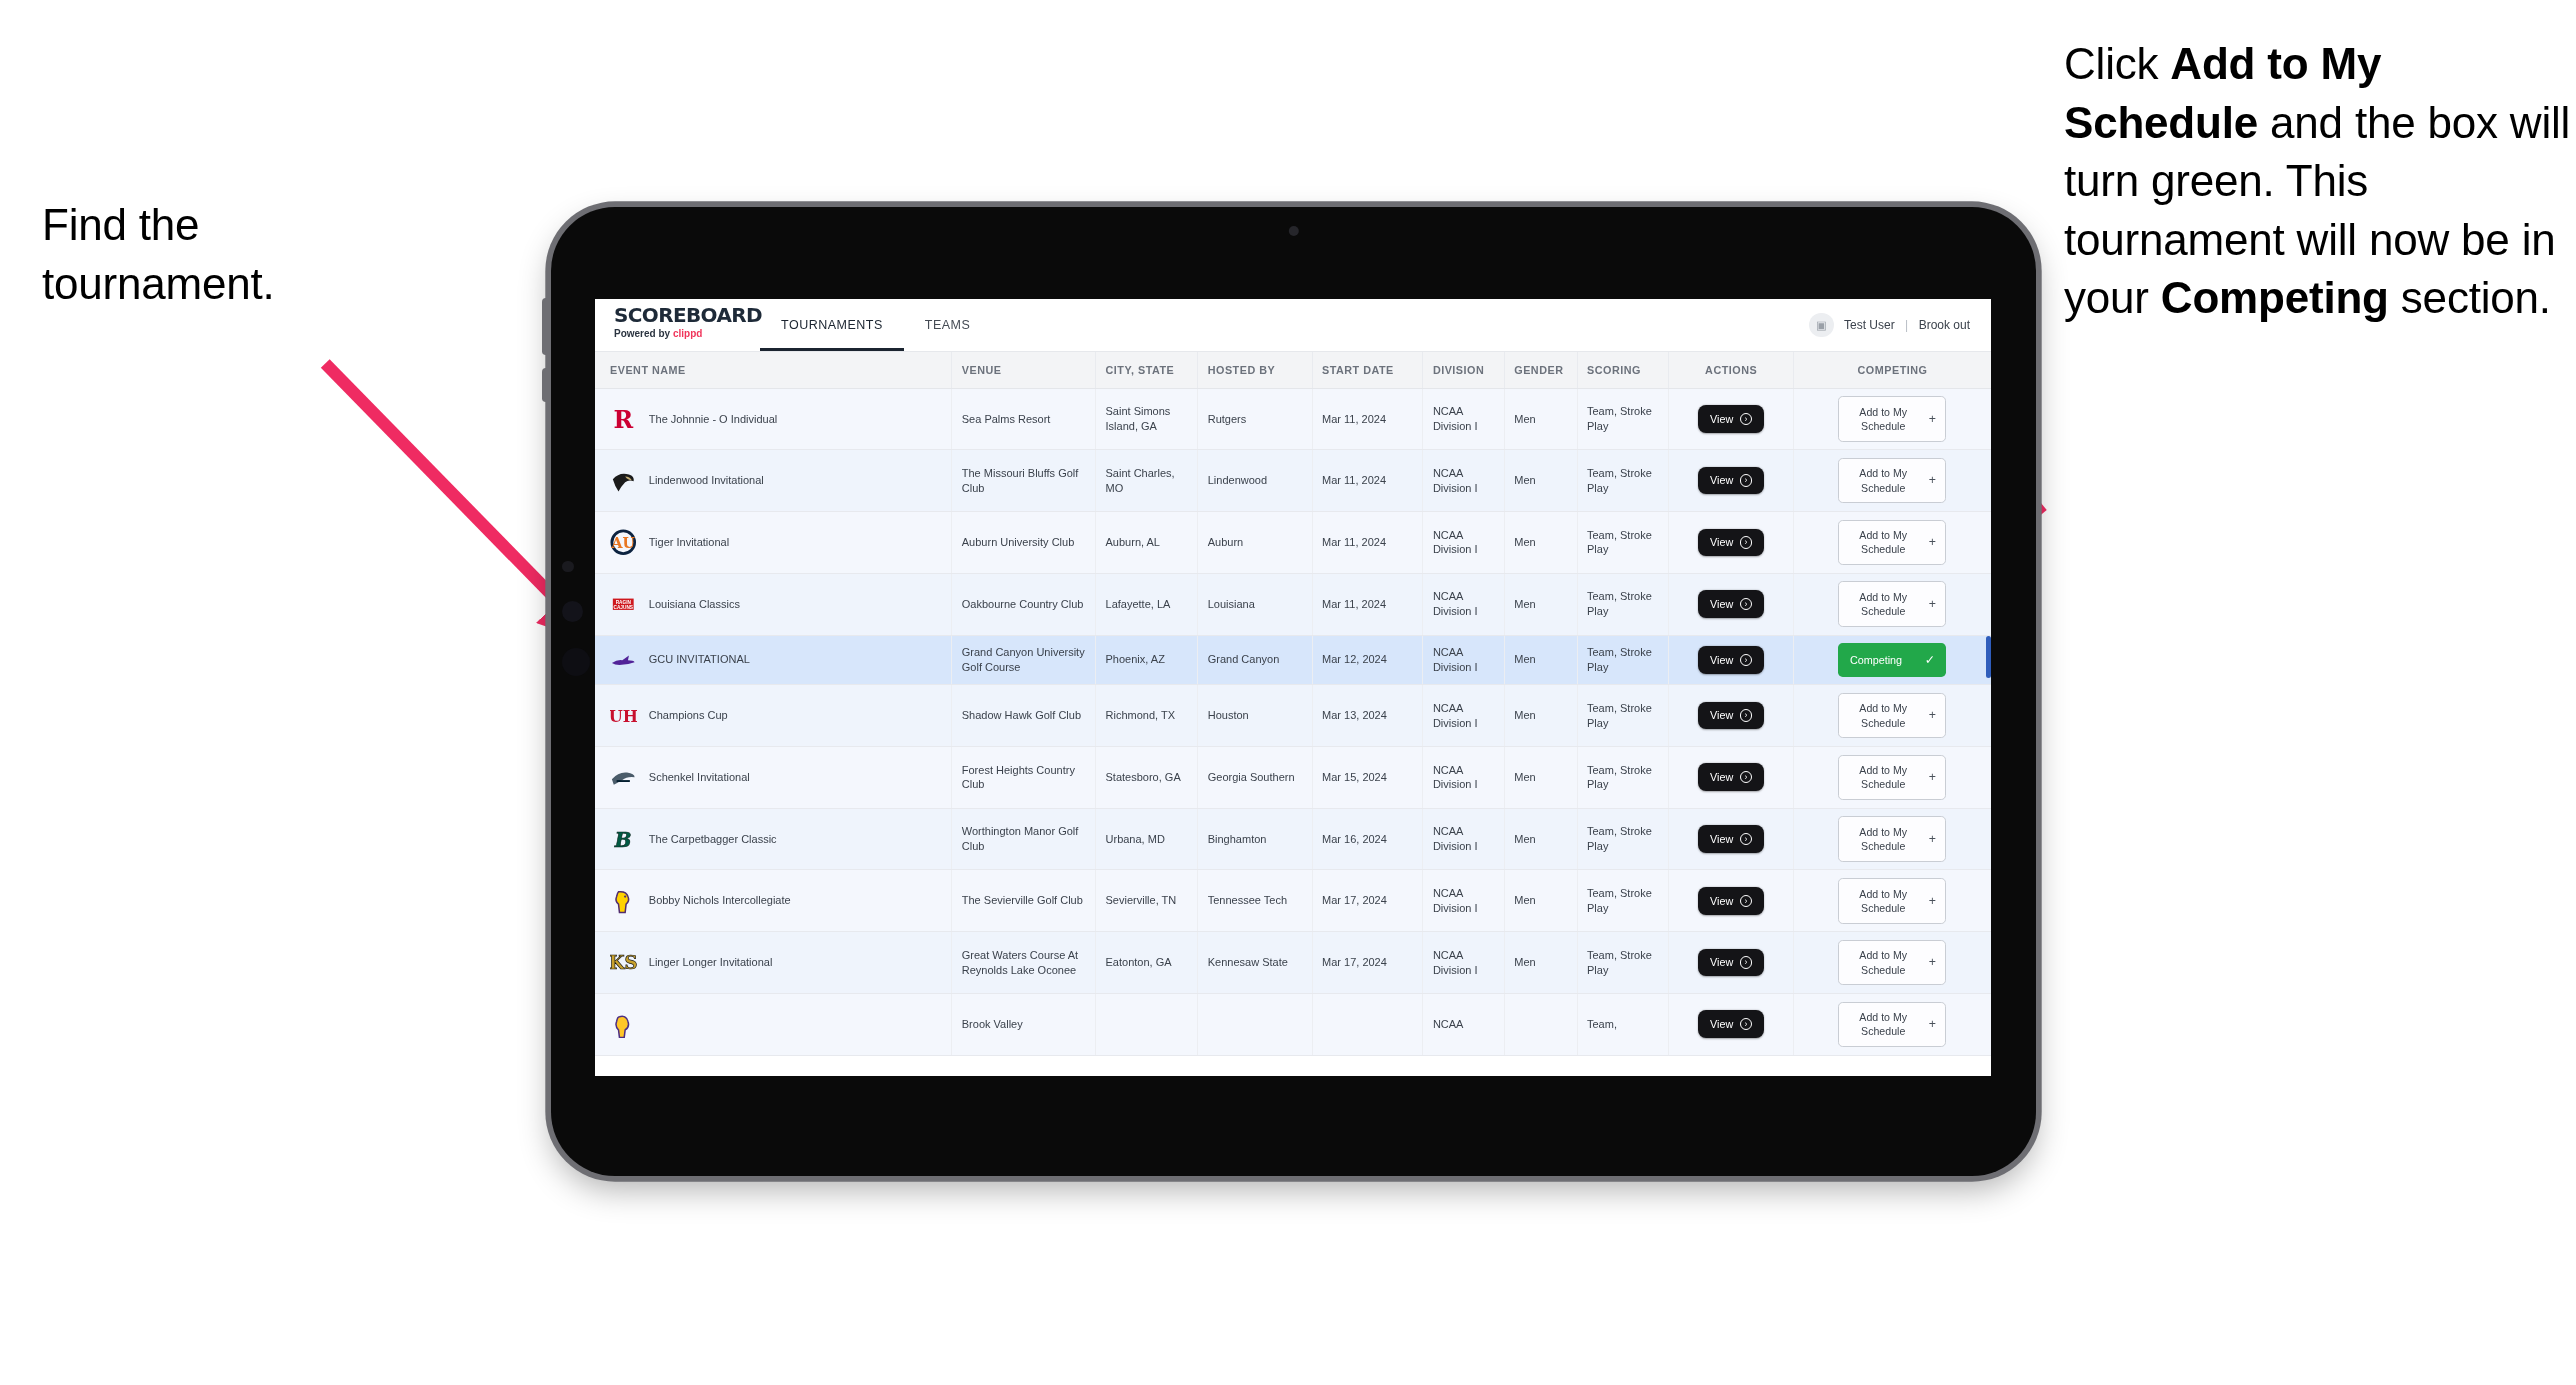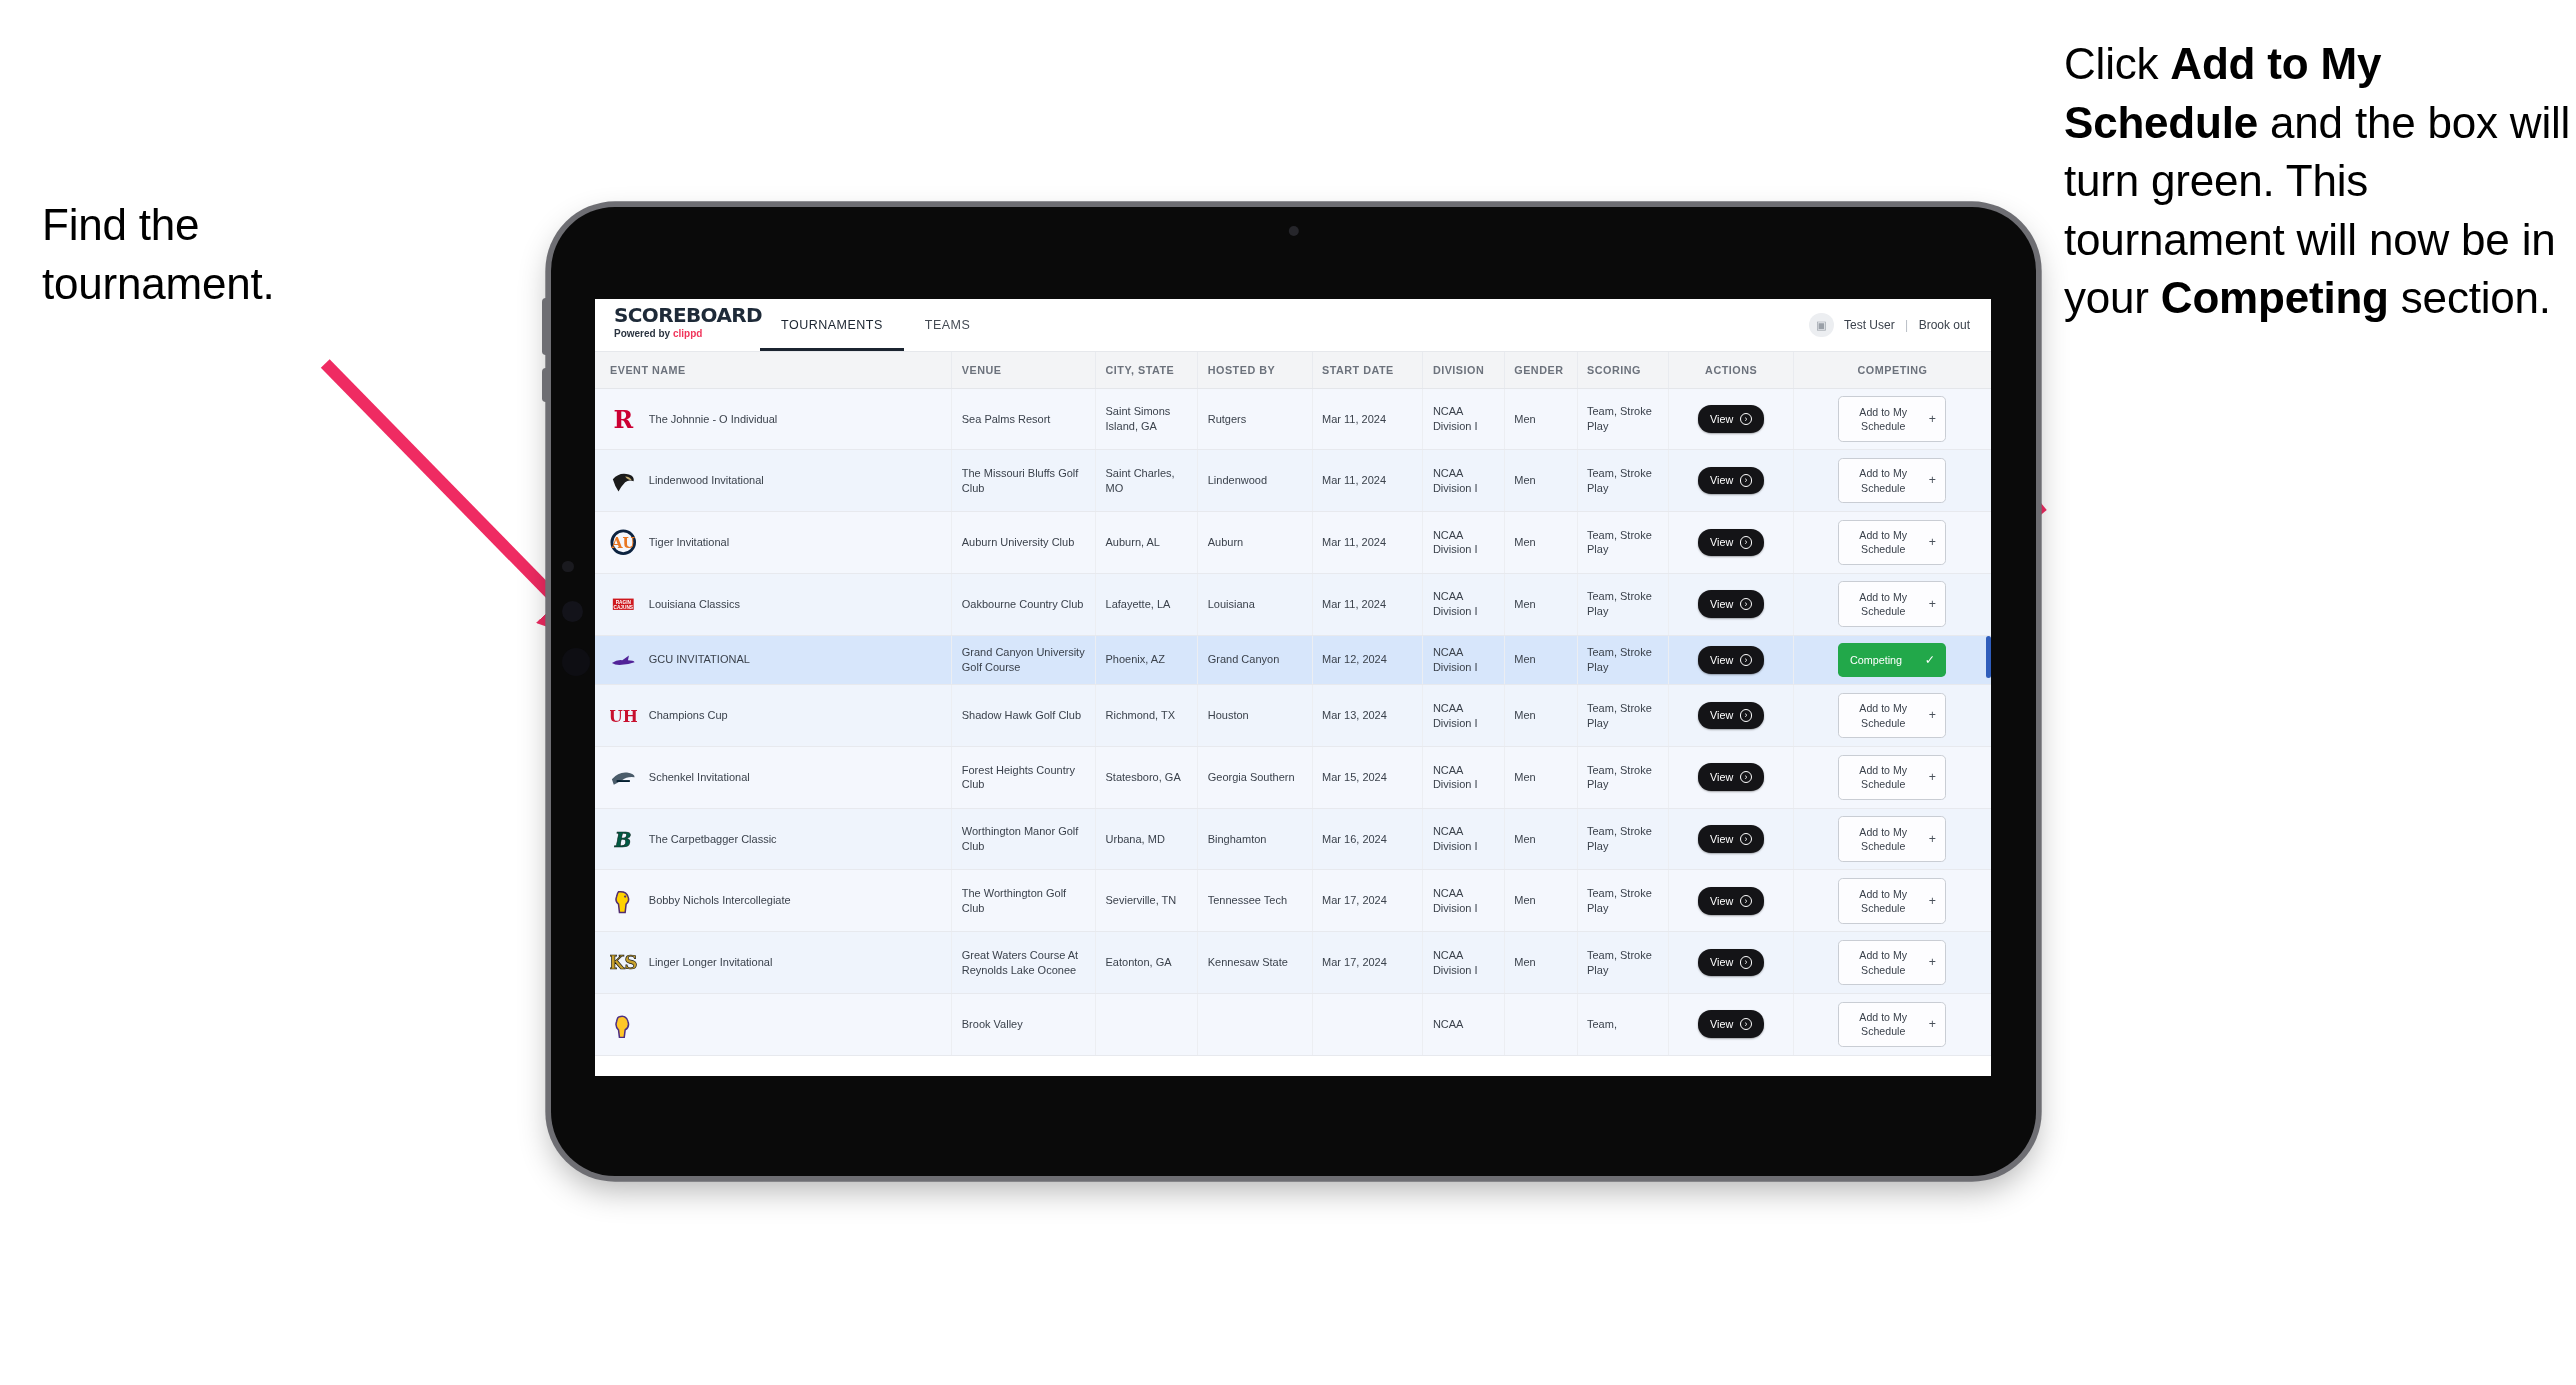--- a/index.html
+++ b/index.html
@@ -141,21 +141,21 @@
   tbody tr.selected { background: #d7e6fb; margin-top: 24px; }
   td.c-event { padding-left: 15px; }
   td.c-act, td.c-comp { text-align: center; }
 
   .evcell { display: flex; align-items: center; gap: 12.3px; }
   .logo { width: 26.5px; height: 26.5px; flex: none; position: relative; }
 
   .btn-view {
     display: inline-flex; align-items: center; gap: 6.6px;
     background: #141417; color: #fff;
-    border-radius: 13px; padding: 6.6px 12.3px;
+    border-radius: 8px; padding: 6.6px 12.3px;
     font-size: 10.8px; cursor: pointer;
     box-shadow: 0 0.9px 1.9px rgba(0,0,0,.35);
   }
   .icn-circ {
     width: 12.3px; height: 12.3px; border: 1.2px solid #fff;
     border-radius: 50%; display: inline-flex;
     align-items: center; justify-content: center;
     font-size: 8.5px; line-height: 1;
   }
   .btn-add {
@@ -465,21 +465,21 @@
               <tr>
                 <td class="c-event">
                   <div class="evcell">
                     <span class="logo"><svg viewBox="0 0 28 28">
                         <path d="M9 4 q8-1 10 5 q2 5-2 8 l-1 9 h-6 l-1-9 q-4-3-2-8 Q8 5 9 4z" fill="#ffd200" stroke="#512d6d" stroke-width="1.6"></path>
                         <circle cx="16" cy="9" r="1.2" fill="#512d6d"></circle>
                       </svg></span>
                     <span>Bobby Nichols Intercollegiate</span>
                   </div>
                 </td>
-                <td class="c-venue">The Worthington Golf Club</td>
+                <td class="c-venue">The Sevierville Golf Club</td>
                 <td class="c-city">Sevierville, TN</td>
                 <td class="c-host">Tennessee Tech</td>
                 <td class="c-date">Mar 17, 2024</td>
                 <td class="c-div">NCAA Division I</td>
                 <td class="c-gen">Men</td>
                 <td class="c-score">Team, Stroke Play</td>
                 <td class="c-act"><span class="btn-view">
                     <span>View</span>
                     <span class="icn-circ">›</span>
                   </span></td>

